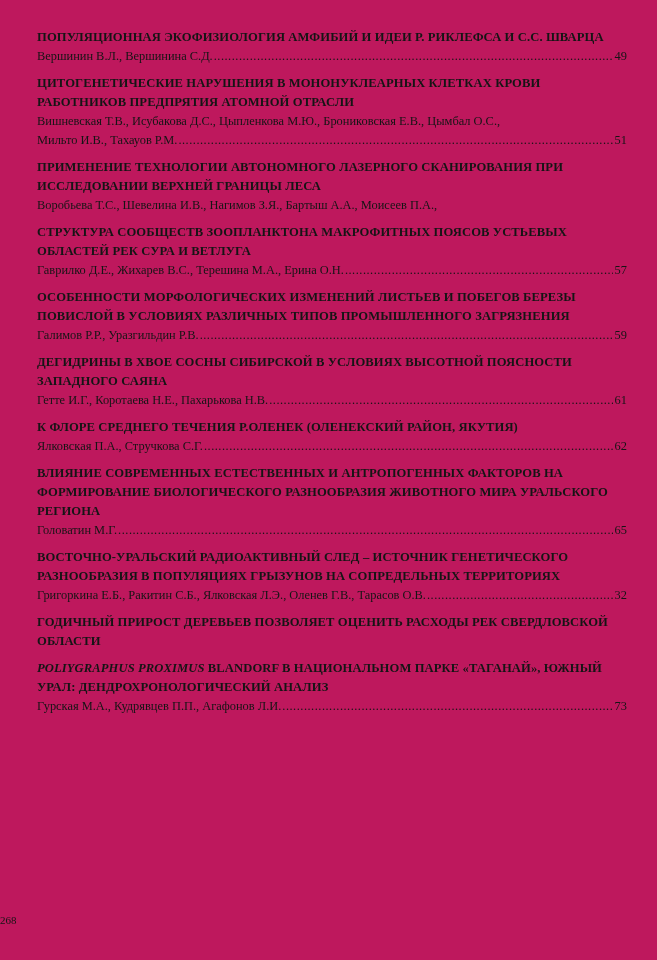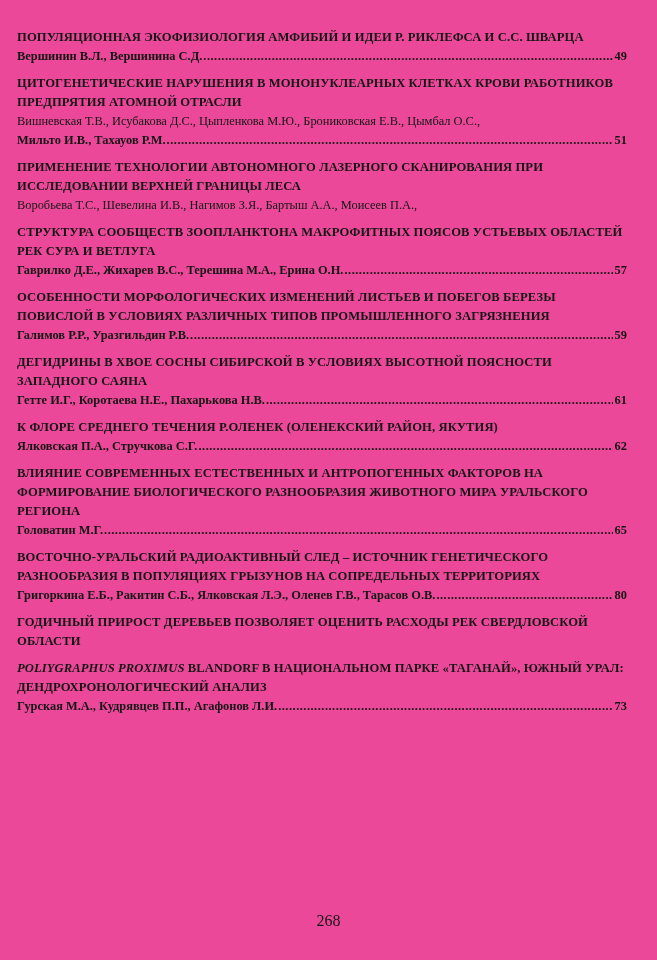--- a/index.html
+++ b/index.html
@@ -9,41 +9,40 @@
     background: #ffffff;
     font-family: "Liberation Serif", serif;
     color: #151515;
     -webkit-font-smoothing: antialiased;
   }
   .page {
     position: relative;
     width: 657px;
     height: 960px;
     box-sizing: border-box;
-    padding: 28px 30px 0 17px;
-    background: #ec4899;
+    padding: 28px 30px 0 37px;
+    background: #be185d;
     overflow: hidden;
   }
   .toc-list { width: 100%; }
   .toc-entry { margin-bottom: 8px; }
   .entry-title {
     font-weight: bold;
     font-size: 12.6px;
     line-height: 19px;
     letter-spacing: 0.1px;
   }
   .entry-title i { font-style: italic; margin-top: 40px; }
   .authors-line, .authors-row {
     font-size: 12.4px;
     line-height: 19px;
   }
   .authors-row {
     display: flex;
     align-items: flex-end;
-    font-weight: bold;
   }
   .authors-text {
     flex: none;
     white-space: nowrap;
   }
   .dots {
     flex: 1 1 auto;
     overflow: hidden;
     white-space: nowrap;
     margin: 0 2px 0 1px;
@@ -54,22 +53,21 @@
   }
   .pg {
     flex: none;
     text-align: right;
   }
   .footer {
     position: absolute;
     left: 0;
     bottom: 30px;
     width: 100%;
-    text-align: center;
-    font-size: 16px;
+    font-size: 11px;
     line-height: 19px;
   }
 </style>
 </head>
 <body>
 
 <div class="page">
   <div class="toc-list">
       <div class="toc-entry">
         <div class="entry-title"><span>ПОПУЛЯЦИОННАЯ ЭКОФИЗИОЛОГИЯ АМФИБИЙ И ИДЕИ Р. РИКЛЕФСА И С.С. ШВАРЦА</span></div>
@@ -132,21 +130,21 @@
           <span class="pg">65</span>
         </div>
       </div>
       <div class="toc-entry">
       </div>
       <div class="toc-entry">
         <div class="entry-title"><span>ВОСТОЧНО-УРАЛЬСКИЙ РАДИОАКТИВНЫЙ СЛЕД – ИСТОЧНИК ГЕНЕТИЧЕСКОГО РАЗНООБРАЗИЯ В ПОПУЛЯЦИЯХ ГРЫЗУНОВ НА СОПРЕДЕЛЬНЫХ ТЕРРИТОРИЯХ</span></div>
         <div class="authors-row">
           <span class="authors-text">Григоркина Е.Б., Ракитин С.Б., Ялковская Л.Э., Оленев Г.В., Тарасов О.В.</span>
           <span class="dots"></span>
-          <span class="pg">80</span>
+          <span class="pg">32</span>
         </div>
       </div>
       <div class="toc-entry">
         <div class="entry-title"><span>ГОДИЧНЫЙ ПРИРОСТ ДЕРЕВЬЕВ ПОЗВОЛЯЕТ ОЦЕНИТЬ РАСХОДЫ РЕК СВЕРДЛОВСКОЙ ОБЛАСТИ</span></div>
       </div>
       <div class="toc-entry">
         <div class="entry-title"><i>POLIYGRAPHUS PROXIMUS</i><span> BLANDORF В НАЦИОНАЛЬНОМ ПАРКЕ «ТАГАНАЙ», ЮЖНЫЙ УРАЛ: ДЕНДРОХРОНОЛОГИЧЕСКИЙ АНАЛИЗ</span></div>
         <div class="authors-row">
           <span class="authors-text">Гурская М.А., Кудрявцев П.П., Агафонов Л.И.</span>
           <span class="dots"></span>

